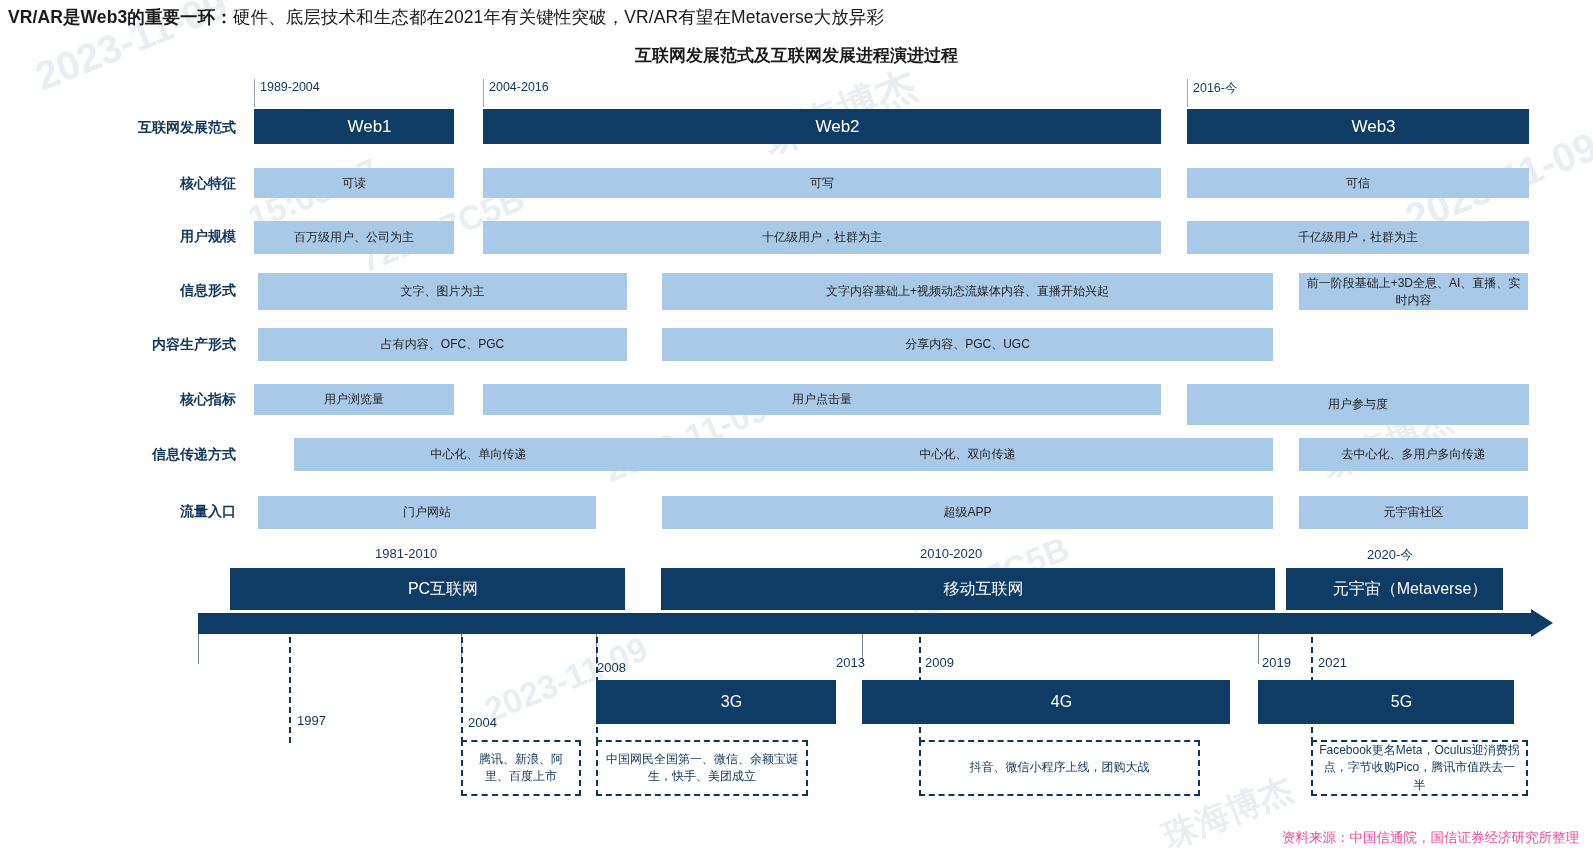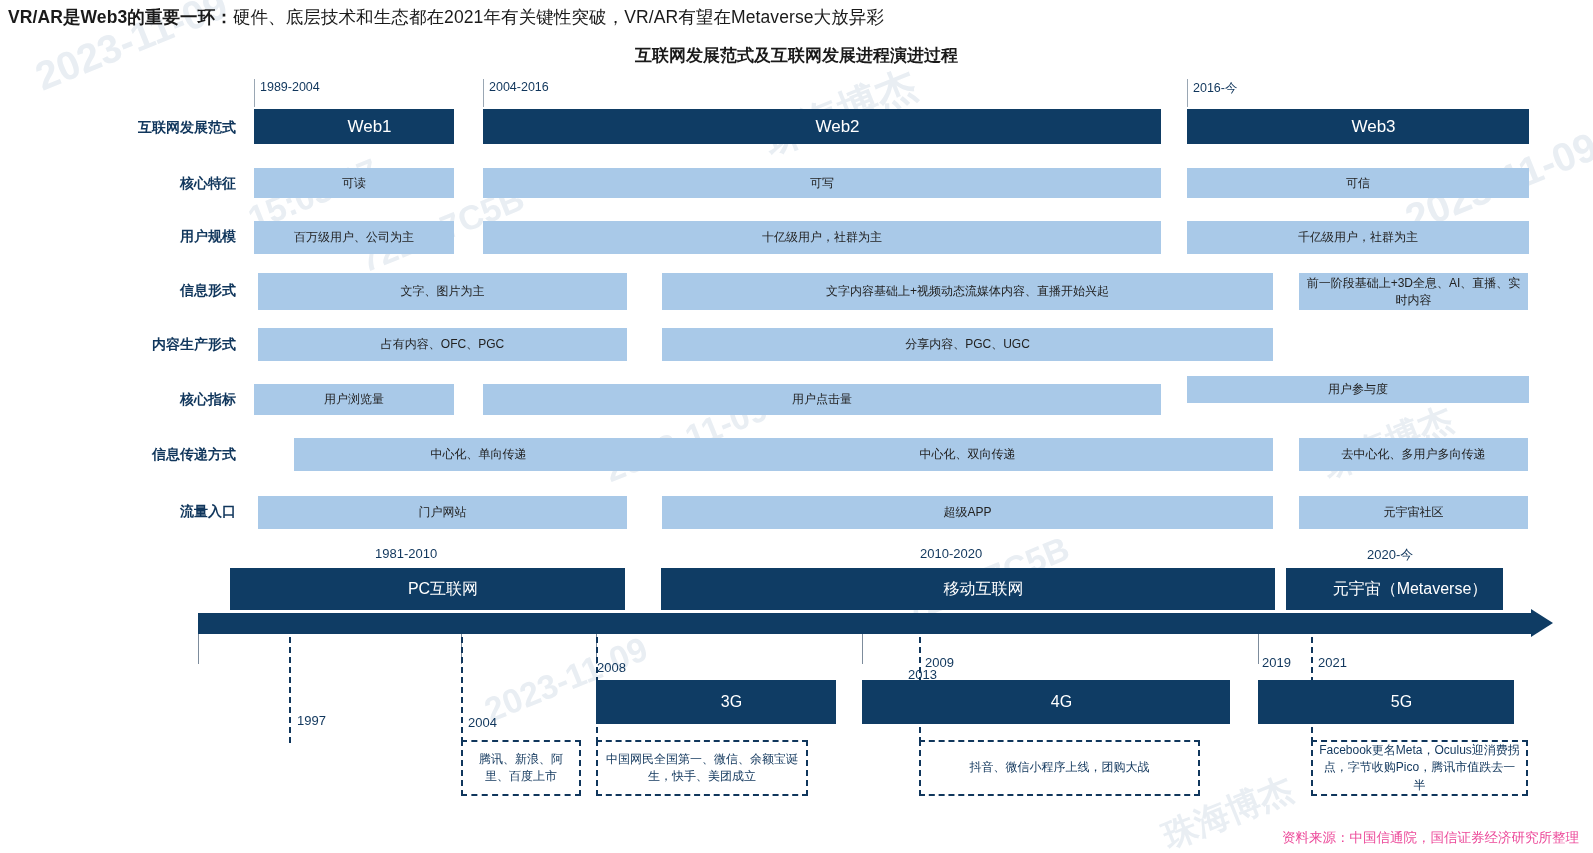--- a/index.html
+++ b/index.html
@@ -104,27 +104,27 @@
 
   <div class="bar bar-light" style="left:1187px;top:221px;width:342px;height:33px;">千亿级用户，社群为主</div>
   <div class="bar bar-light" style="left:662px;top:273px;width:611px;height:37px;">文字内容基础上+视频动态流媒体内容、直播开始兴起</div>
   <div class="bar bar-light" style="left:1299px;top:273px;width:229px;height:37px;">前一阶段基础上+3D全息、AI、直播、实时内容</div>
 
   <div class="bar bar-light" style="left:258px;top:328px;width:369px;height:33px;">占有内容、OFC、PGC</div>
   <div class="bar bar-light" style="left:662px;top:328px;width:611px;height:33px;">分享内容、PGC、UGC</div>
 
   <div class="bar bar-light" style="left:254px;top:384px;width:200px;height:31px;">用户浏览量</div>
   <div class="bar bar-light" style="left:483px;top:384px;width:678px;height:31px;">用户点击量</div>
-  <div class="bar bar-light" style="left:1187px;top:376px;width:342px;height:27px;">用户参与度</div>
+  <div class="bar bar-light" style="left:1187px;top:384px;width:342px;height:41px;">用户参与度</div>
 
   <div class="bar bar-light" style="left:258px;top:438px;width:369px;height:33px;margin-left:36px;">中心化、单向传递</div>
   <div class="bar bar-light" style="left:662px;top:438px;width:611px;height:33px;">中心化、双向传递</div>
   <div class="bar bar-light" style="left:1299px;top:438px;width:229px;height:33px;">去中心化、多用户多向传递</div>
 
-  <div class="bar bar-light" style="left:258px;top:496px;width:369px;height:33px;">门户网站</div>
+  <div class="bar bar-light" style="left:258px;top:496px;width:338px;height:33px;">门户网站</div>
   <div class="bar bar-light" style="left:662px;top:496px;width:611px;height:33px;">超级APP</div>
   <div class="bar bar-light" style="left:1299px;top:496px;width:229px;height:33px;">元宇宙社区</div>
 
   <div class="yearlbl" style="left:375px;top:546px;">1981-2010</div>
   <div class="bar bar-dark" style="left:230px;top:568px;width:395px;height:42px;font-size:16px;">PC互联网</div>
 
   <div class="yearlbl" style="left:920px;top:546px;">2010-2020</div>
   <div class="bar bar-dark" style="left:661px;top:568px;width:614px;height:42px;font-size:16px;">移动互联网</div>
 
   <div class="yearlbl" style="left:1367px;top:546px;">2020-今</div>
@@ -139,21 +139,21 @@
   <div class="vline" style="left:862px;top:634px;height:30px;"></div>
   <div class="vline" style="left:1258px;top:634px;height:30px;"></div>
 
   <div class="vdash" style="left:289px;top:617px;height:126px;"></div>
   <div class="vdash" style="left:461px;top:617px;height:126px;"></div>
   <div class="vdash" style="left:596px;top:617px;height:126px;"></div>
   <div class="vdash" style="left:919px;top:617px;height:126px;"></div>
   <div class="vdash" style="left:1311px;top:617px;height:126px;"></div>
 
   <div class="yearlbl" style="left:597px;top:660px;">2008</div>
-  <div class="yearlbl" style="left:908px;top:655px;margin-top:12px;">2013</div>
+  <div class="yearlbl" style="left:836px;top:655px;">2013</div>
   <div class="yearlbl" style="left:925px;top:655px;">2009</div>
   <div class="yearlbl" style="left:1262px;top:655px;">2019</div>
   <div class="yearlbl" style="left:1318px;top:655px;">2021</div>
 
   <div class="yearlbl" style="left:297px;top:713px;">1997</div>
   <div class="yearlbl" style="left:468px;top:715px;">2004</div>
 
   <div class="bar bar-dark" style="left:596px;top:680px;width:240px;height:44px;font-size:16px;">3G</div>
   <div class="bar bar-dark" style="left:862px;top:680px;width:368px;height:44px;font-size:16px;">4G</div>
   <div class="bar bar-dark" style="left:1258px;top:680px;width:256px;height:44px;font-size:16px;">5G</div>

